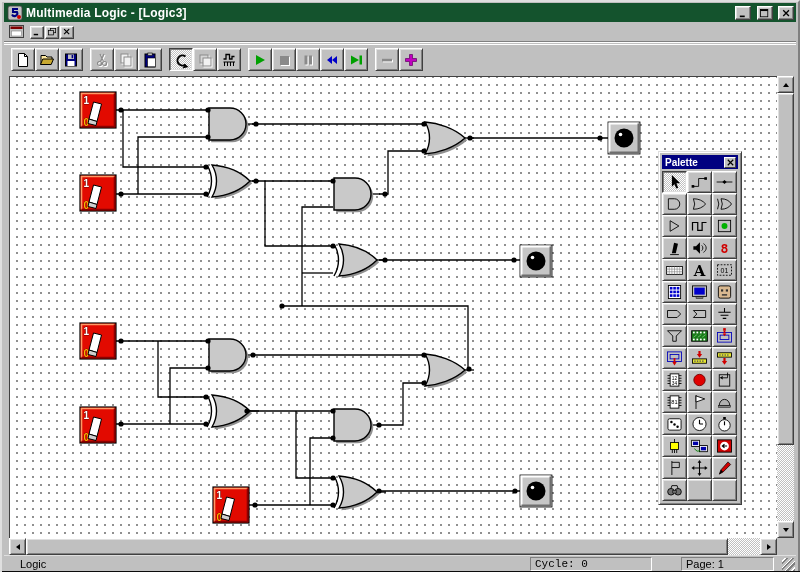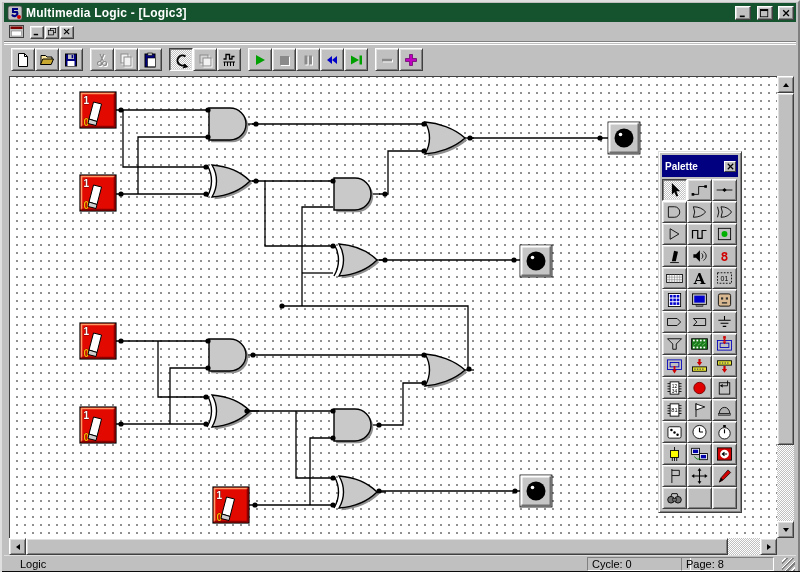--- a/index.html
+++ b/index.html
@@ -62,30 +62,30 @@
   .arrow.up    { border-bottom:4px solid #000; margin-top:-3px; }
   .arrow.down  { border-top:4px solid #000; margin-bottom:-3px; }
   .arrow.left  { border-right:4px solid #000; margin-left:-3px; }
   .arrow.right { border-left:4px solid #000; margin-right:-3px; }
   
   .statusbar { position:absolute; left:2px; right:2px; top:553px; height:17px;
     background:#c0c0c0; border-top:1px solid #dfdfdf; font-size:11px; color:#000; }
   .status-ready { position:absolute; left:16px; top:2px; }
   .status-panel { position:absolute; top:1px; height:14px; border:1px solid;
     border-color:#808080 #fff #fff #808080; padding:0 4px; font-size:11px; line-height:13px; }
-  .panel-cycle { left:583px; width:104px; }
+  .panel-cycle { left:526px; width:122px;font-family:Liberation Mono, monospace; }
   .panel-page  { left:677px; width:93px; }
   .grip { position:absolute; right:1px; bottom:1px; width:13px; height:13px;
     background:repeating-linear-gradient(135deg, transparent 0 2px, #fff 2px 3px, #808080 3px 4.5px); }
   .bottom-edge { position:absolute; left:0; bottom:-2px; width:800px; height:3px; background:#0a0a0a; }
   
   .palette { position:absolute; left:656px; top:149px; width:84px;
     background:#c0c0c0; border:1px solid; border-color:#dfdfdf #404040 #404040 #dfdfdf;
     box-shadow:inset 1px 1px 0 #fff, inset -1px -1px 0 #808080; padding:3px; }
-  .pal-title { height:22px; background:#000080; color:#fff; font-size:10px; font-weight:bold;
+  .pal-title { height:14px; background:#000080; color:#fff; font-size:10px; font-weight:bold;
     display:flex; align-items:center; padding:0 2px 0 3px; margin-bottom:2px; }
   .pal-title span { flex:1; }
   .pal-x { width:12px; height:11px; background:#c0c0c0; border:1px solid;
     border-color:#fff #404040 #404040 #fff; display:flex; align-items:center; justify-content:center;
     font-size:9px; font-weight:bold; color:#000; padding:0; }
   .pal-grid { display:grid; grid-template-columns:repeat(3,25px); grid-auto-rows:22px; }
   .pbtn { width:25px; height:22px; background:#c0c0c0; border:1px solid;
     border-color:#fff #404040 #404040 #fff; box-shadow:inset 1px 1px 0 #dfdfdf, inset -1px -1px 0 #808080;
     display:flex; align-items:center; justify-content:center; padding:0; }
   .pbtn.selected { border-color:#404040 #fff #fff #404040;
@@ -783,17 +783,17 @@
           </svg>
         </button>
         <button class="pbtn"></button>
         <button class="pbtn"></button>
       </div>
   </div>
 
   <div class="statusbar">
     <span class="status-ready">Logic</span>
     <span class="status-panel panel-cycle">Cycle: 0</span>
-    <span class="status-panel panel-page">Page: 8</span>
+    <span class="status-panel panel-page">Page: 1</span>
     <span class="grip"></span>
   </div>
   <div class="bottom-edge"></div>
 </div>
 
 </body></html>

